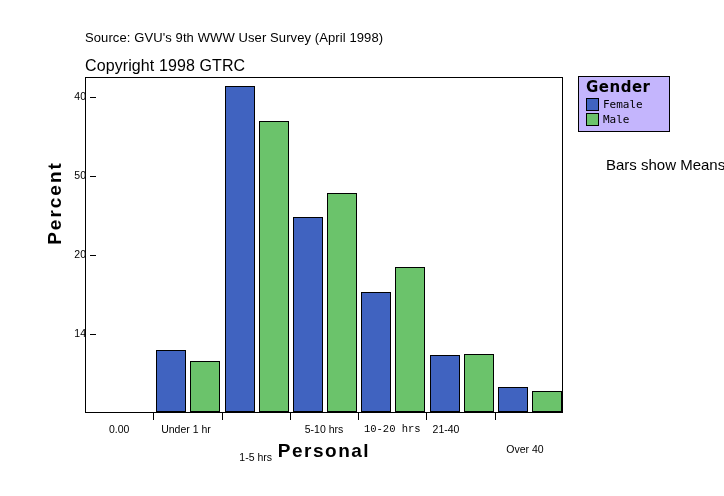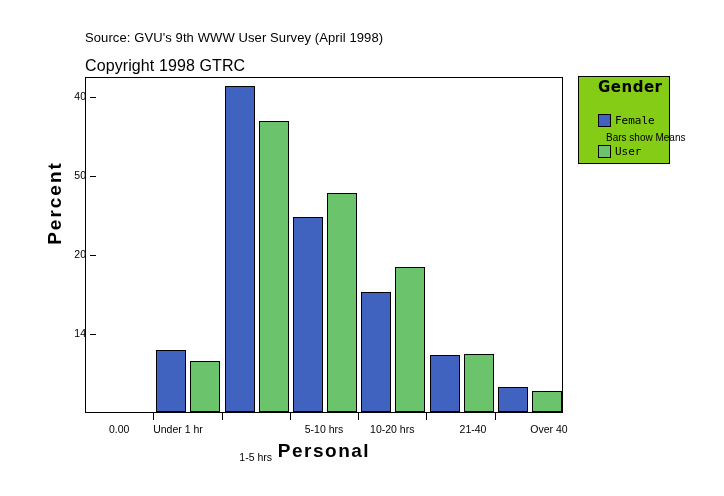--- a/index.html
+++ b/index.html
@@ -128,58 +128,58 @@
     border: 1px solid #000000;
     box-sizing: border-box;
   }
 
   
   #legend-box {
     position: absolute;
     left: 578px;
     top: 76px;
     width: 92px;
-    padding: 3px 5px 5px 19px;
-    border: 1px solid #000000;
-    box-sizing: border-box;
-    background: #84cc16;
+    padding: 3px 5px 5px 7px;
+    border: 1px solid #000000;
+    box-sizing: border-box;
+    background: #c4b5fd;
   }
   #legend-title {
     font-size: 15px;
     font-weight: bold;
     font-family: "DejaVu Sans", sans-serif;
     letter-spacing: 0.5px;
     margin-bottom: 2px;
     line-height: 1.05;
   }
   .legend-item {
     display: flex;
     align-items: center;
-    margin-top: 18px;
+    margin-top: 2px;
     text-align: center;
   }
   .legend-swatch {
     width: 13px;
     height: 13px;
     border: 1px solid #000000;
     box-sizing: border-box;
     flex: 0 0 auto;
   }
   .legend-label {
     margin-left: 4px;
     font-size: 11px;
     font-family: "DejaVu Sans Mono", monospace;
     line-height: 1;
     white-space: nowrap;
   }
   #bars-show-note {
     position: absolute;
     left: 594px;
-    top: 132px;
-    font-size: 10px;
+    top: 156px;
+    font-size: 15px;
     white-space: nowrap;
     padding-left: 12px;
   }
 </style>
 </head>
 <body>
 
 <div id="source-note">Source: GVU's 9th WWW User Survey (April 1998)</div>
 <div id="copyright-note">Copyright 1998 GTRC</div>
 
@@ -204,21 +204,21 @@
 <div id="x-axis-title">Personal</div>
 
 <div id="legend-box">
   <div id="legend-title">Gender</div>
   <div class="legend-item">
     <span class="legend-swatch" style="background: rgb(64, 99, 192);"></span>
     <span class="legend-label">Female</span>
   </div>
   <div class="legend-item">
     <span class="legend-swatch" style="background: rgb(107, 195, 107);"></span>
-    <span class="legend-label">User</span>
+    <span class="legend-label">Male</span>
   </div>
 </div>
 
 <div id="bars-show-note">Bars show Means</div>
 
 <div class="y-tick" style="top: 333.941px;">
     <div class="tick-line"></div>
     <div class="tick-label">14</div>
   </div>
 <div class="y-tick" style="top: 254.882px;">
@@ -229,22 +229,22 @@
     <div class="tick-line"></div>
     <div class="tick-label">50</div>
   </div>
 <div class="y-tick" style="top: 96.7647px;">
     <div class="tick-line"></div>
     <div class="tick-label">40</div>
   </div>
 <div class="x-tick-line" style="left: 153.286px;"></div>
 <div class="x-tick-label" style="left: 119.143px;">0.00</div>
 <div class="x-tick-line" style="left: 221.571px;"></div>
-<div class="x-tick-label" style="left: 178px;">Under 1 hr</div>
+<div class="x-tick-label" style="left: 186px;">Under 1 hr</div>
 <div class="x-tick-line" style="left: 289.857px;"></div>
 <div class="x-tick-label" style="left: 255.714px; margin-top: 28px;">1-5 hrs</div>
 <div class="x-tick-line" style="left: 358.143px;"></div>
 <div class="x-tick-label" style="left: 324px;">5-10 hrs</div>
 <div class="x-tick-line" style="left: 426.429px;"></div>
-<div class="x-tick-label" style="left: 392.286px;">10-20 hrs</div>
+<div class="x-tick-label" style="left: 392.286px; font-family: Liberation Mono, monospace;">10-20 hrs</div>
 <div class="x-tick-line" style="left: 494.714px;"></div>
-<div class="x-tick-label" style="left: 473px; text-align: center;">21-40</div>
-<div class="x-tick-label" style="left: 549px;">Over 40</div>
+<div class="x-tick-label" style="left: 446px; text-align: center;">21-40</div>
+<div class="x-tick-label" style="left: 525px; margin-top: 20px;">Over 40</div>
 
 </body></html>

